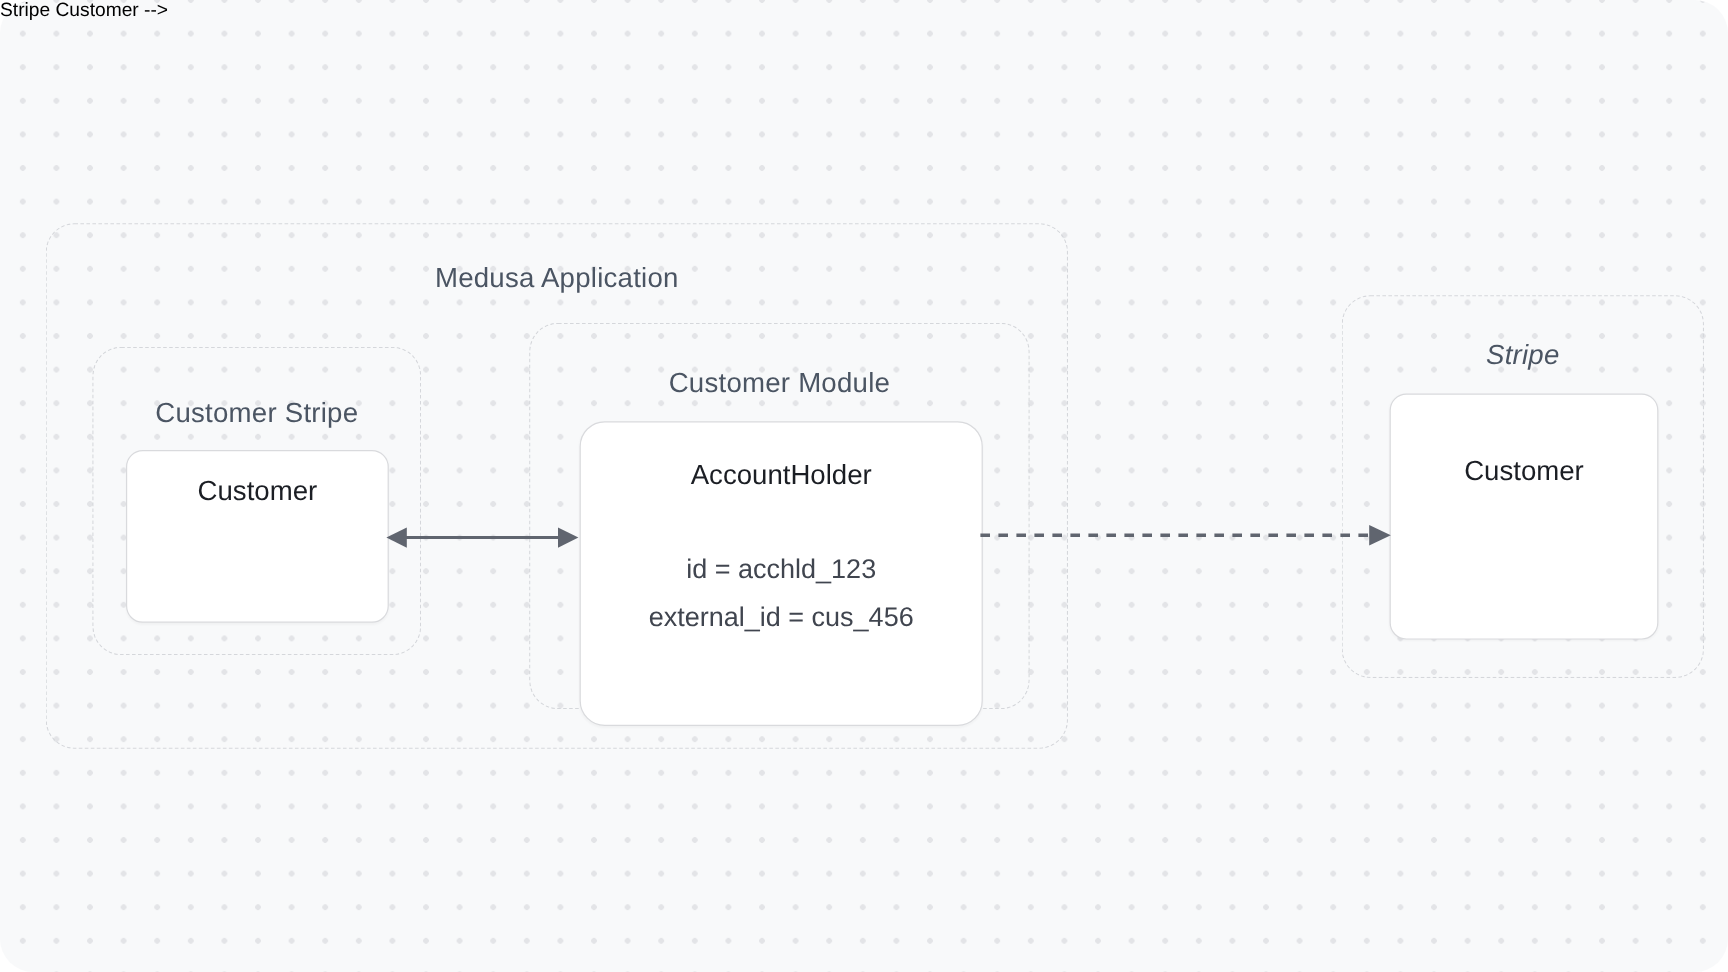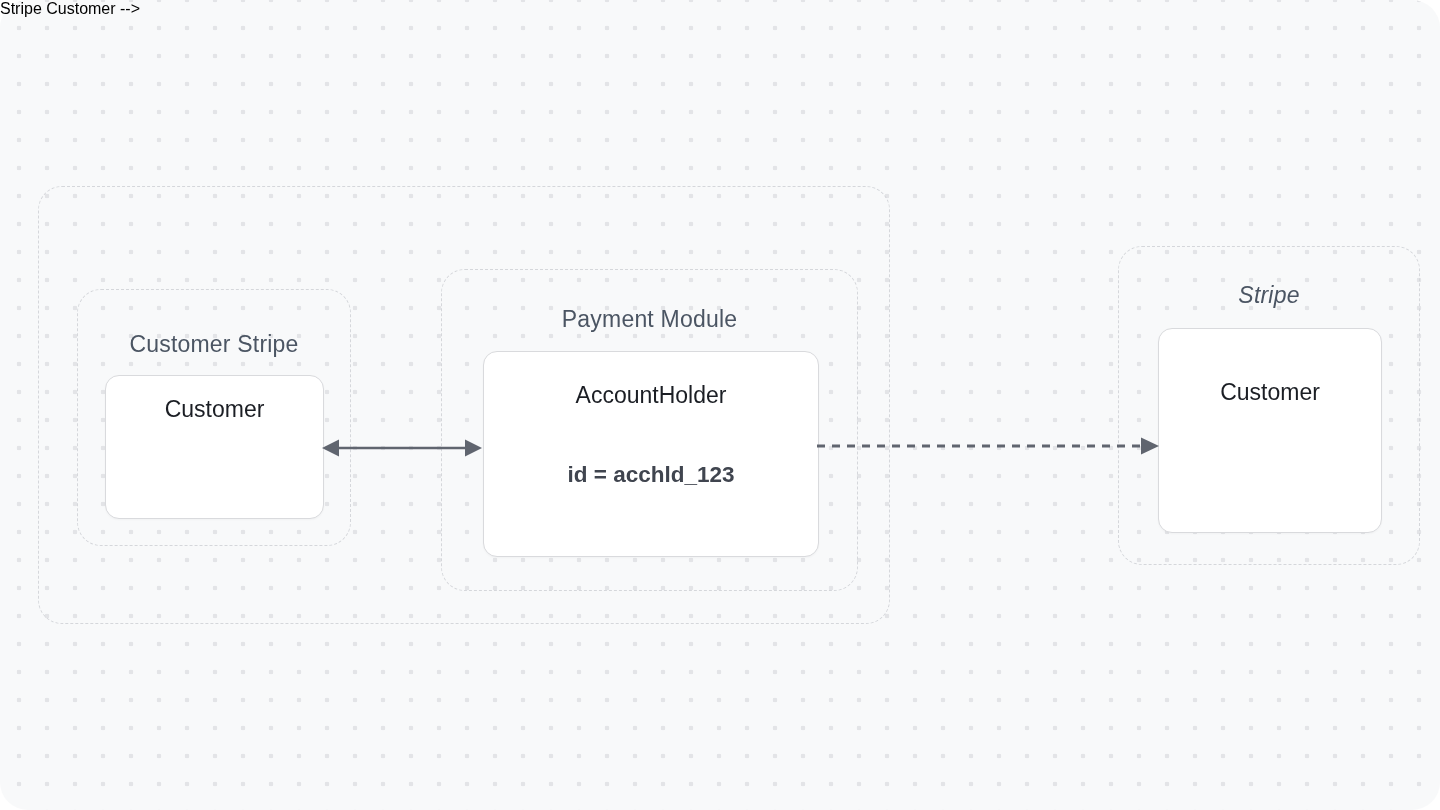--- a/index.html
+++ b/index.html
@@ -58,35 +58,37 @@
   }
   .arrow-svg { position: absolute; overflow: visible; }
 </style>
 </head>
 <body>
 
 <div class="canvas">
 
   
   <div class="group" style="left:38px; top:186px; width:852px; height:438px;">
+    <div class="group-label" style="top:31px;">Medusa Application</div>
 
     <div class="group" style="left:38px; top:102px; width:274px; height:257px;">
       <div class="group-label" style="top:41px;">Customer Stripe</div>
 
       <div class="card" style="left:27px; top:85px; width:219px; height:144px;">
         <div class="card-title" style="top:20px;">Customer</div>
       </div>
     </div>
 
     <div class="group" style="left:402px; top:82px; width:417px; height:322px;">
-      <div class="group-label" style="top:36px;">Payment Module</div>
+      <div class="group-label" style="top:36px;">Customer Module</div>
 
-      <div class="card" style="left:41px; top:81px; width:336px; height:206px;">
+      <div class="card" style="left:41px; top:81px; width:336px; height:254px;border-radius:21px;">
         <div class="card-title" style="top:30px;">AccountHolder</div>
-        <div class="card-field" style="top:110px;font-weight:bold;">id = acchld_123</div>
+        <div class="card-field" style="top:110px;">id = acchld_123</div>
+        <div class="card-field" style="top:150px;">external_id = cus_456</div>
       </div>
     </div>
   </div>
 
   
   <div class="group" style="left:1118px; top:246px; width:302px; height:319px;">
     <div class="group-label" style="top:35px;font-style:italic;">Stripe</div>
 
     <div class="card" style="left:39px; top:81px; width:224px; height:205px;">
       <div class="card-title" style="top:50px;">Customer</div>

